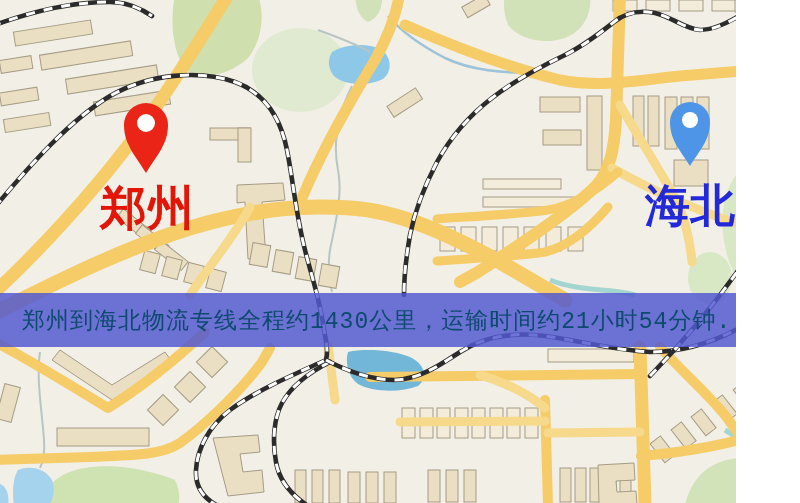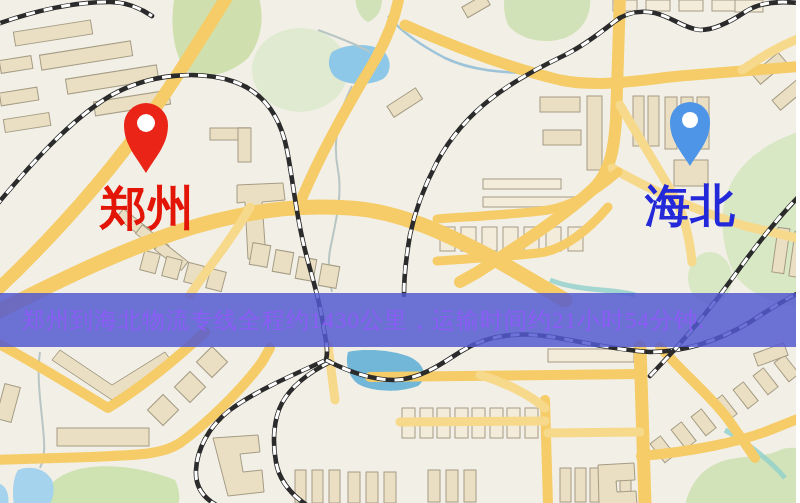--- a/index.html
+++ b/index.html
@@ -1,35 +1,35 @@
 <!DOCTYPE html>
 <html><head>
 <meta charset="utf-8">
 <style>
   html,body{margin:0;padding:0;background:#fff;}
-  .stage{position:relative;width:796px;height:503px;overflow:hidden;
+  .stage{position:relative;width:736px;height:503px;overflow:hidden;
          font-family:"Liberation Sans",sans-serif;background:#f2efe6;}
   .stage svg{position:absolute;left:0;top:0;}
   
   .road{fill:none;stroke:#f5cc67;stroke-linecap:round;stroke-linejoin:round}
   .road2{fill:none;stroke:#f7d98c;stroke-linecap:round;stroke-linejoin:round}
   .rail-base{fill:none;stroke:#2b2b2b;stroke-width:4.6;stroke-linecap:round}
   .rail-dash{fill:none;stroke:#ffffff;stroke-width:3;stroke-dasharray:9 9;stroke-linecap:butt}
   .bld{fill:#eadfc2;stroke:#a59c85;stroke-width:1}
   .bld-light{fill:#f3ecda;stroke:#a59c85;stroke-width:1}
   .stream{fill:none;stroke:#b7c6c5;stroke-width:2}
   .stream-blue{fill:none;stroke:#9cc3d8;stroke-width:2.5}
   .stream-teal{fill:none;stroke:#8fd0cb;stroke-width:5;opacity:.8}
   .marker-label{font-family:"Liberation Serif","DejaVu Serif",serif;font-weight:bold;}
   
   .banner{position:absolute;left:0;top:293px;width:800px;height:54px;
           background:rgba(82,88,208,0.84);display:flex;align-items:center;
           box-sizing:border-box;padding-left:22px;z-index:5;}
-  .banner p{margin:0;color:#8b5cf6;font-size:23px;letter-spacing:1px;
-            font-family:Liberation Serif, serif;white-space:nowrap;}
+  .banner p{margin:0;color:#0c4a6e;font-size:23px;letter-spacing:1px;
+            font-family:Liberation Mono, monospace;white-space:nowrap;}
 </style>
 </head>
 <body>
 
 <div class="stage">
   <svg width="800" height="503" viewBox="0 0 800 503">
     <defs>
       <path id="rwa" d="M-8,26 C30,12 70,2 110,2 C125,2 140,8 152,16"></path>
       <path id="rw1" d="M-5,207 C30,165 70,120 110,96 C150,73 200,70 235,82 C262,92 280,115 287,150 C293,180 296,215 305,250 C312,278 320,300 324,330 C327,345 328,352 326,360 C300,372 260,388 230,410 C208,427 197,450 196,470 C195,487 203,498 218,506"></path>
       <path id="rw1b" d="M330,362 C310,372 292,385 282,403 C274,418 272,440 276,462 C279,480 290,494 308,506"></path>

